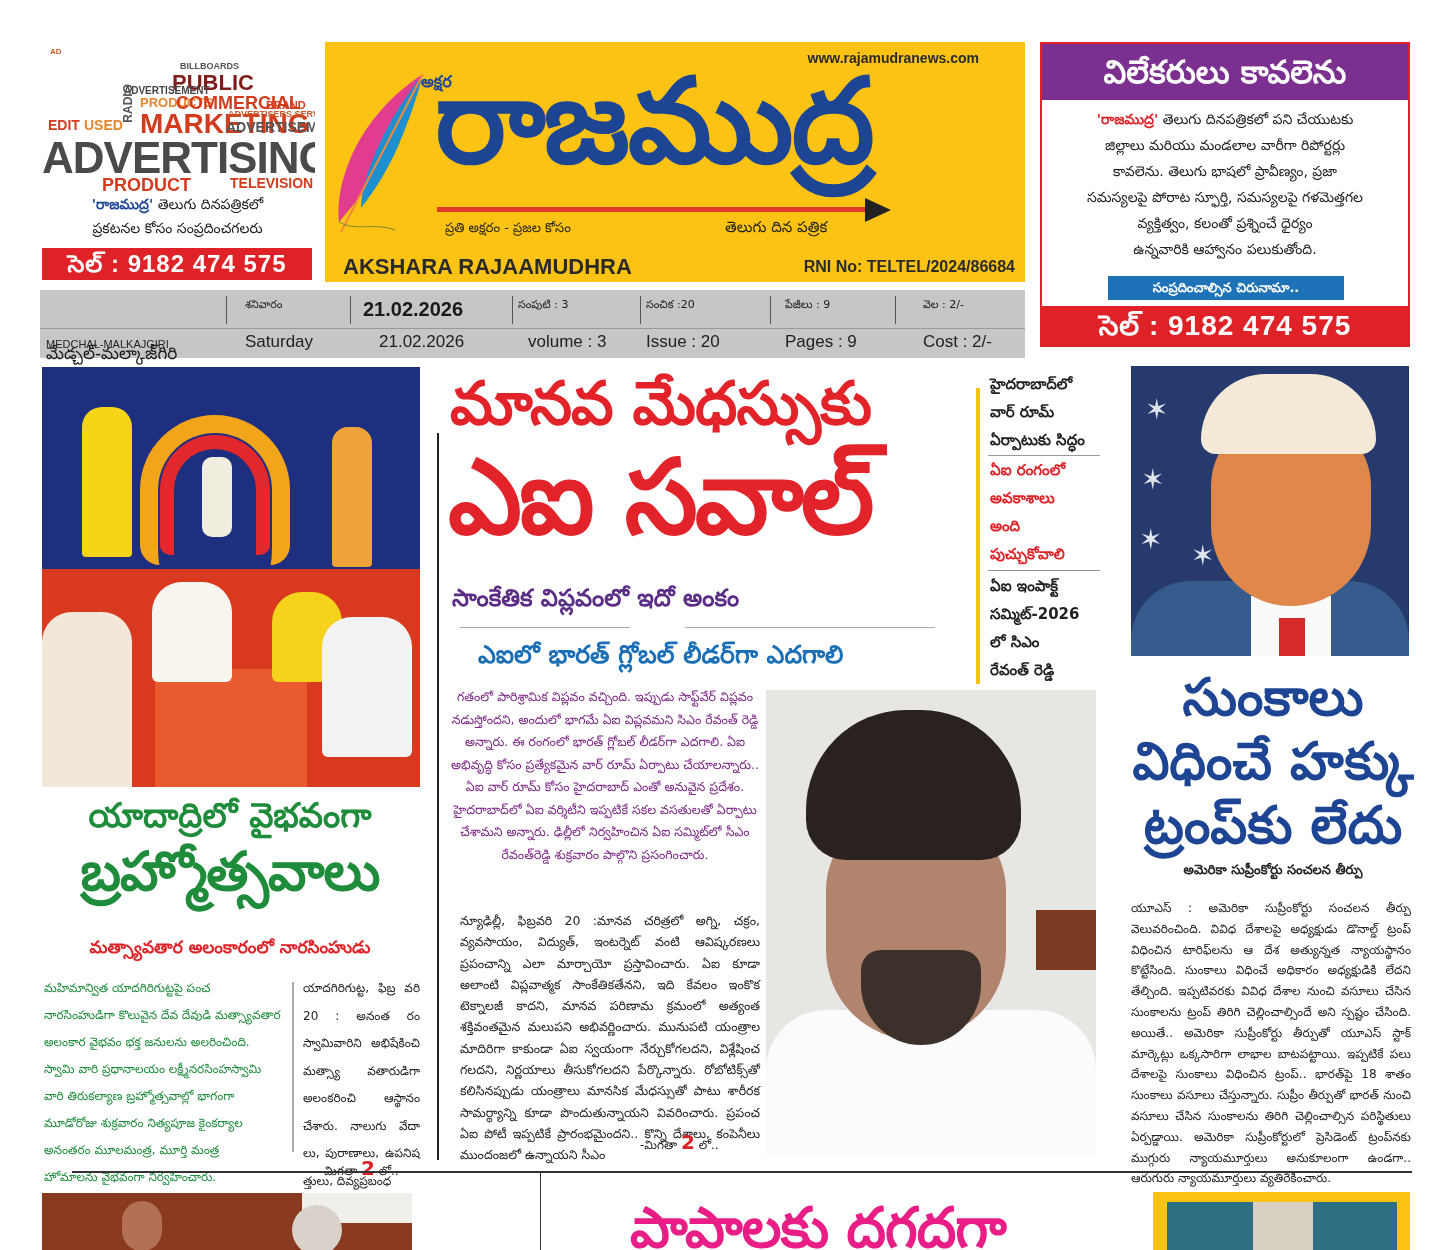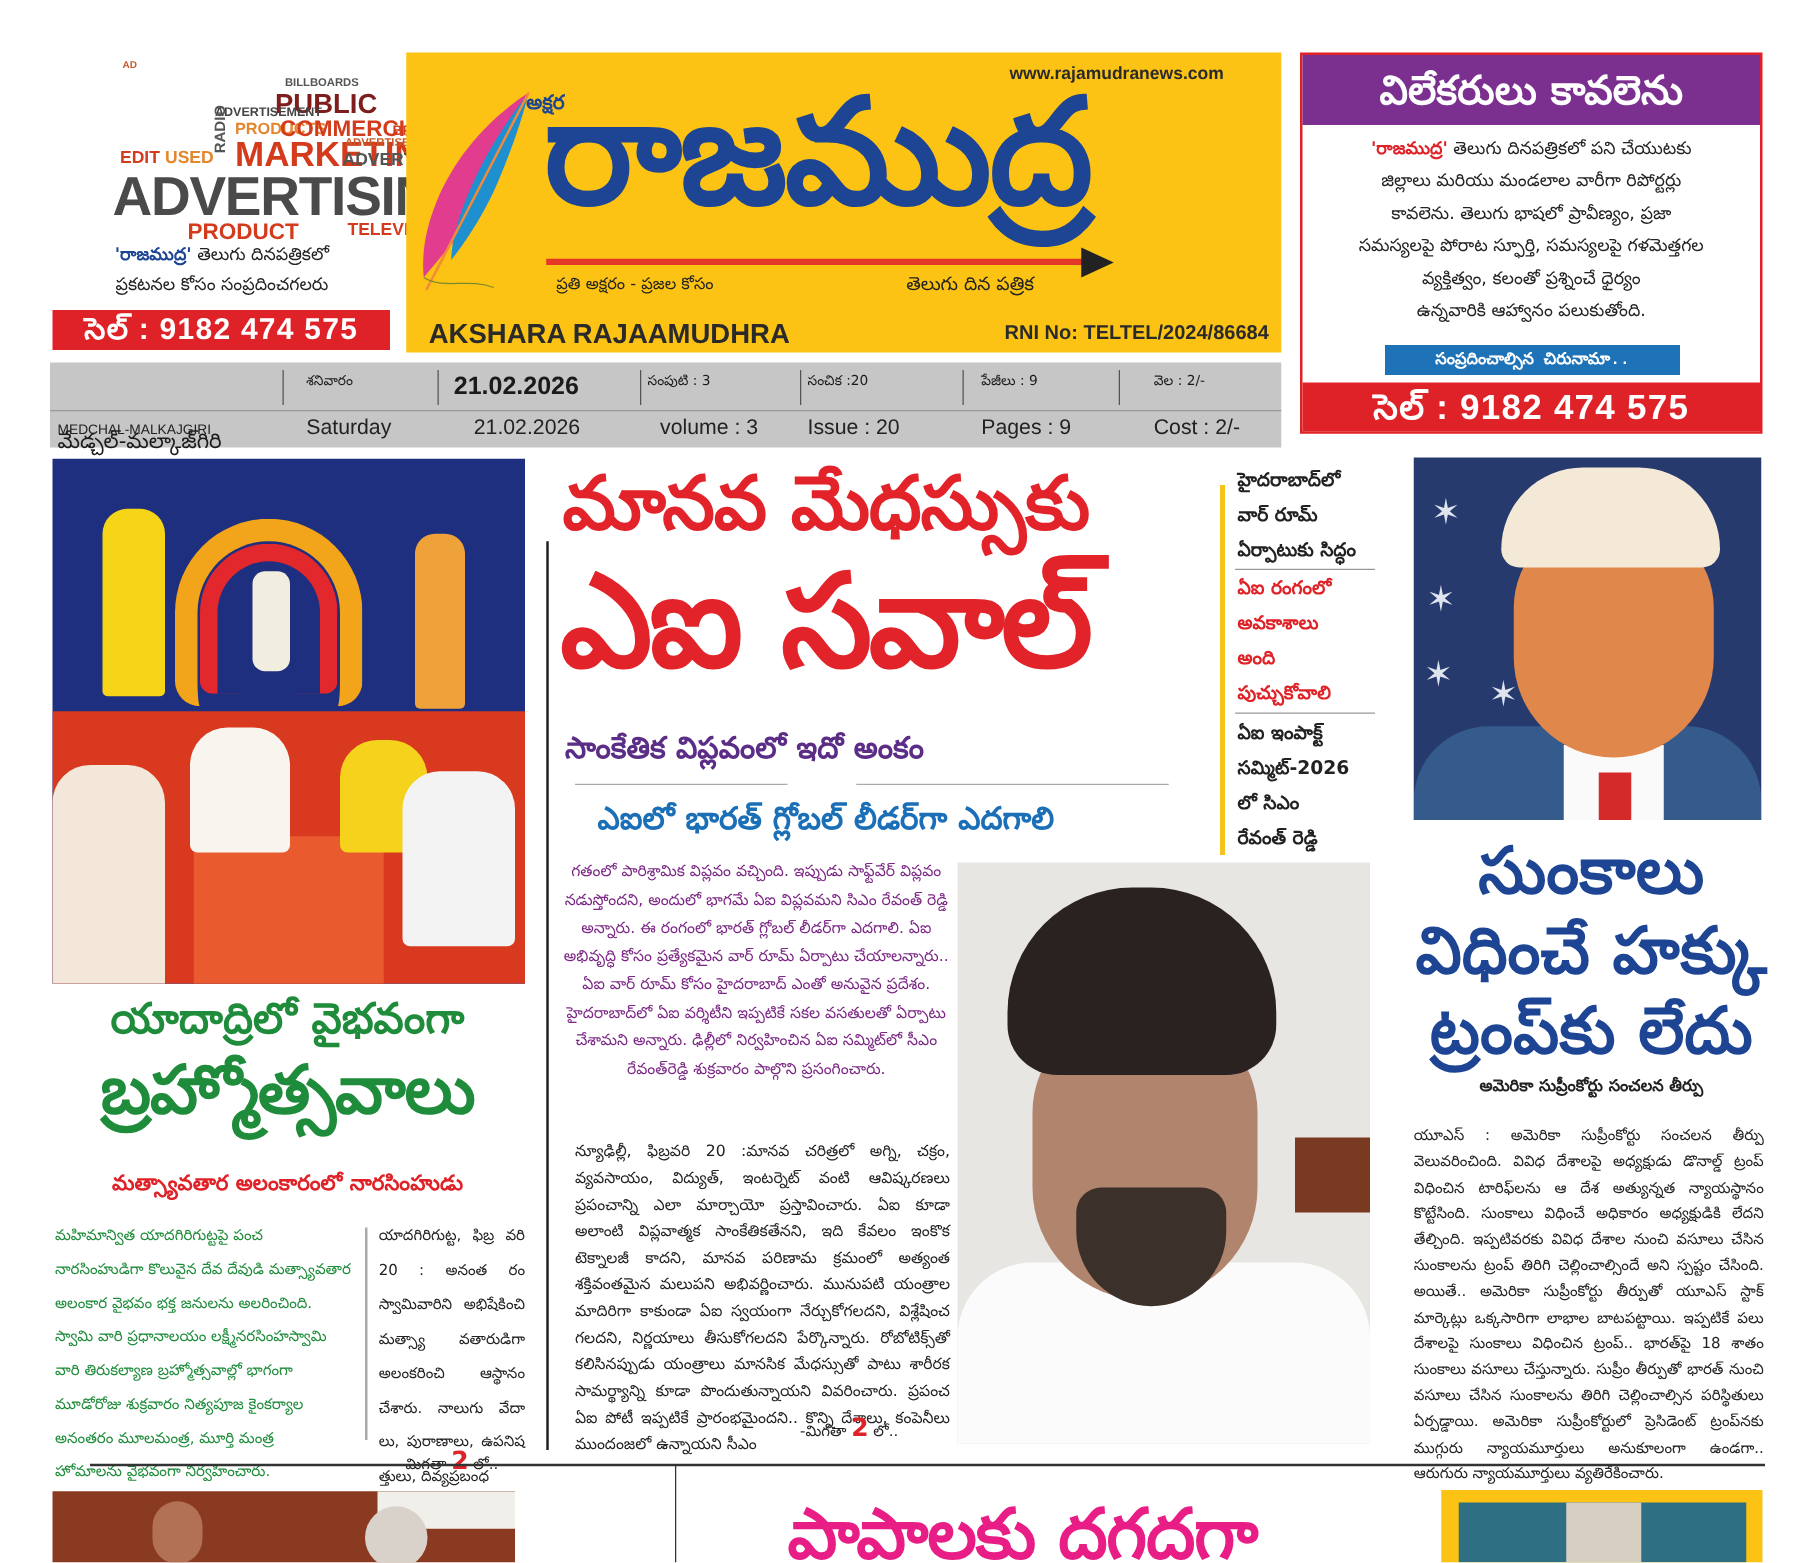--- a/index.html
+++ b/index.html
@@ -2,21 +2,21 @@
 <html><head>
 <meta charset="utf-8">
 <style>
   * { box-sizing: border-box; margin: 0; padding: 0; }
   html, body { width: 1450px; height: 1250px; overflow: hidden; background: #ffffff; }
   body { position: relative; font-family: "DejaVu Sans", sans-serif; color: #222; }
   .abs { position: absolute; }
 
   
   #ad-left { left: 40px; top: 44px; width: 275px; height: 240px; }
-  .wordcloud { position: absolute; left: 0; top: 0; width: 275px; height: 150px; overflow: hidden; margin-left: 48px; }
+  .wordcloud { position: absolute; left: 0; top: 0; width: 275px; height: 150px; overflow: hidden; }
   .wc { position: absolute; font-family: "Liberation Sans", sans-serif; font-weight: bold; white-space: nowrap; line-height: 1; }
   .ad-line1 { position: absolute; left: 0; top: 152px; width: 275px; text-align: center; font-size: 14px; color: #222; }
   .ad-line1 .brand { color: #1d4594; font-weight: bold; }
   .ad-line1 .brand::before, .ad-line1 .brand::after { color: #e0262b; }
   .ad-line2 { position: absolute; left: 0; top: 176px; width: 275px; text-align: center; font-size: 14px; color: #222; }
   .ad-cell { position: absolute; left: 2px; top: 204px; width: 270px; height: 32px; background: #df2227; color: #fff; font-family: "Liberation Sans", sans-serif; font-weight: bold; font-size: 24px; text-align: center; line-height: 32px; letter-spacing: 1px; }
 
   
   #masthead { left: 325px; top: 42px; width: 700px; height: 240px; background: #fcc314; overflow: hidden; }
   .mh-url { position: absolute; right: 46px; top: 8px; font-family: "Liberation Sans", sans-serif; font-weight: bold; font-size: 14px; color: #2a2a2a; }
@@ -28,21 +28,21 @@
   .mh-tag2 { position: absolute; left: 400px; top: 176px; font-size: 15px; color: #222; }
   .mh-en { position: absolute; left: 18px; top: 212px; font-family: "Liberation Sans", sans-serif; font-weight: bold; font-size: 22px; color: #2a2a2a; }
   .mh-rni { position: absolute; right: 10px; top: 216px; font-family: "Liberation Sans", sans-serif; font-weight: bold; font-size: 16px; color: #2a2a2a; }
   .feather { position: absolute; left: 10px; top: 30px; }
 
   
   #ad-right { left: 1040px; top: 42px; width: 370px; height: 305px; border: 2px solid #df2227; background: #fff; }
   .ar-head { position: absolute; left: 0; top: 0; width: 366px; height: 56px; background: #7b2f8e; color: #fff; font-size: 32px; font-weight: bold; text-align: center; line-height: 56px; }
   .ar-body { position: absolute; left: 8px; top: 62px; width: 350px; text-align: center; font-size: 14px; line-height: 26px; color: #222; }
   .ar-body .brand { color: #df2227; font-weight: bold; }
-  .ar-contact { position: absolute; left: 66px; top: 232px; width: 236px; height: 24px; background: #1e73b8; color: #fff; font-size: 13px; font-weight: bold; text-align: center; line-height: 24px; font-family: Liberation Mono, monospace; }
+  .ar-contact { position: absolute; left: 66px; top: 232px; width: 236px; height: 24px; background: #1e73b8; color: #fff; font-size: 13px; font-weight: bold; text-align: center; line-height: 24px; }
   .ar-cell { position: absolute; left: 0; top: 262px; width: 366px; height: 39px; background: #df2227; color: #fff; font-family: "Liberation Sans", sans-serif; font-weight: bold; font-size: 28px; text-align: center; line-height: 39px; letter-spacing: 1px; }
 
   
   #infobar { left: 40px; top: 290px; width: 985px; height: 68px; background: #c6c6c6; }
   .ib-cell { position: absolute; top: 0; height: 68px; }
   .ib-te { position: absolute; top: 8px; left: 0; font-size: 11px; color: #1a1a1a; white-space: nowrap; }
   .ib-en { position: absolute; top: 42px; left: 0; font-family: "Liberation Sans", sans-serif; font-size: 17px; color: #222; white-space: nowrap; }
   .ib-sep { position: absolute; top: 6px; width: 1px; height: 28px; background: #555; }
   .ib-rule { position: absolute; left: 0; top: 38px; width: 985px; height: 1px; background: #999; }
 

